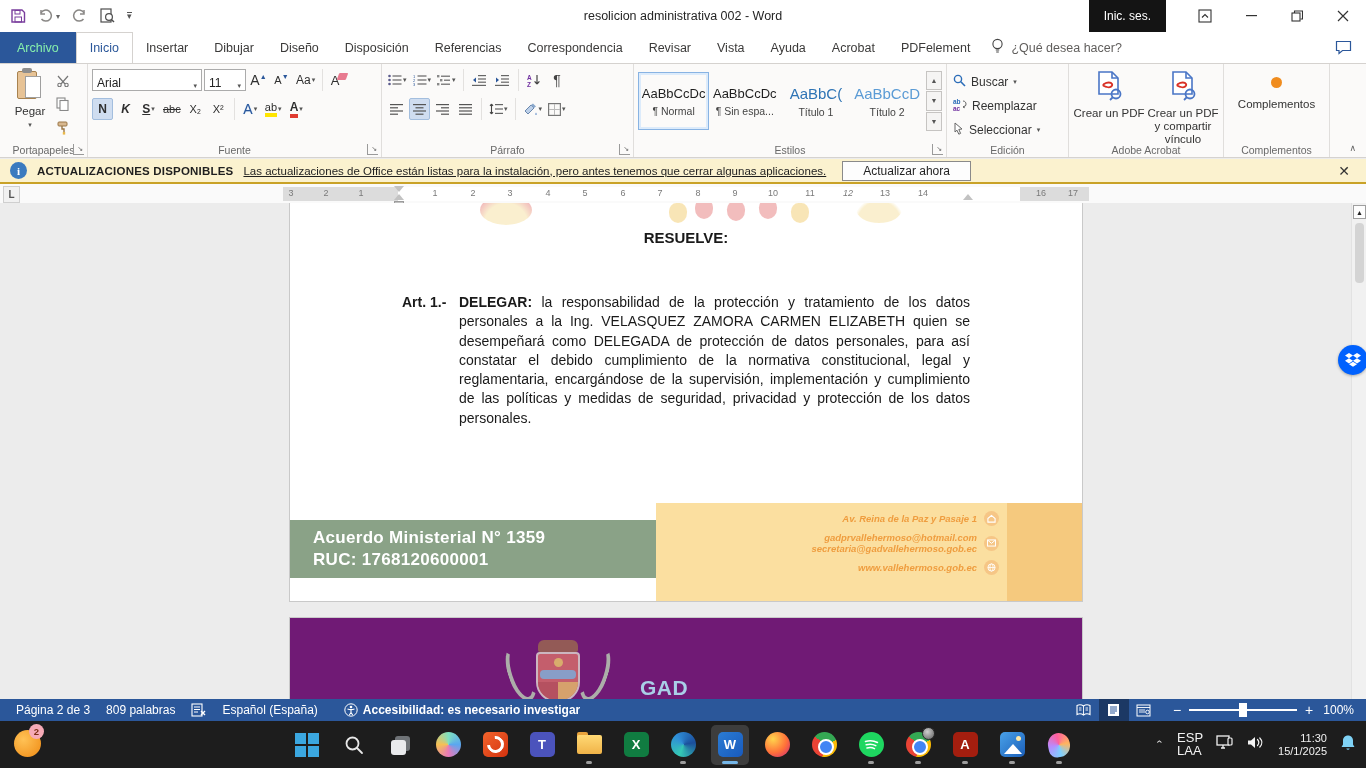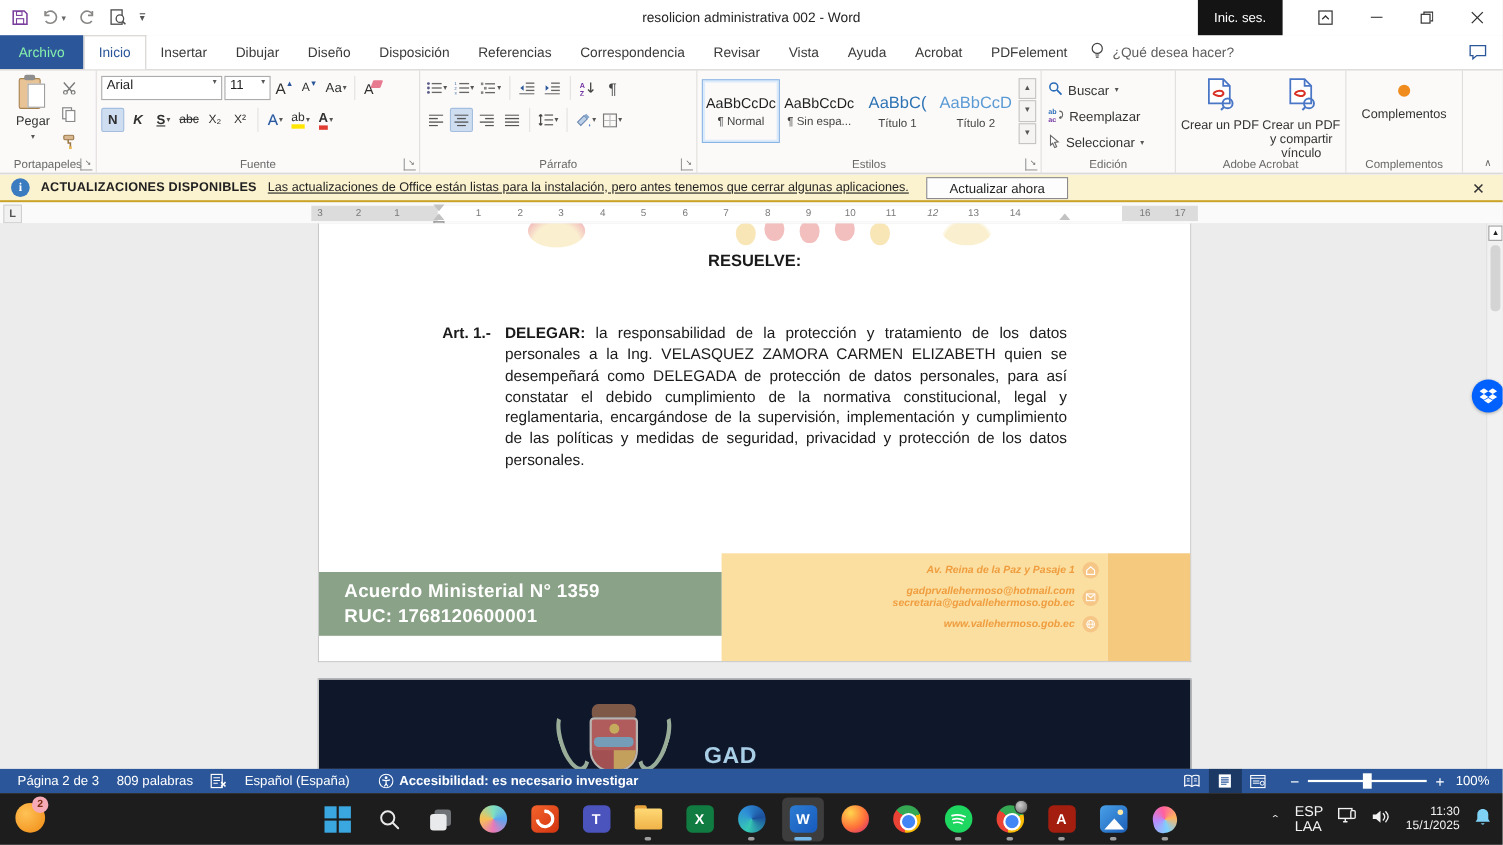--- a/index.html
+++ b/index.html
@@ -26,21 +26,21 @@
   
   #ribbon { position:absolute; top:63px; left:0; width:1366px; height:95px; background:#fbfaf9; border-top:1px solid #d5d2cf; border-bottom:1px solid #d5d2cf; display:flex; }
   .rgroup { position:relative; height:100%; border-right:1px solid #e0dedc; padding:3px 4px 16px 4px; }
   .glabel { position:absolute; bottom:1px; left:0; right:0; text-align:center; font-size:10.5px; color:#696969; }
   .launcher { position:absolute; right:3px; bottom:2px; width:11px; height:11px; border:1px solid #9a9a9a; border-top:none; border-right:none; font-size:7px; color:#666; text-align:right; line-height:9px; padding-right:1px; }
   .vline { width:1px; background:#e3e1df; align-self:stretch; margin:2px 3px; }
   .rrow { display:flex; align-items:center; height:26px; gap:2px; }
   .sbtn { min-width:21px; height:22px; display:flex; align-items:center; justify-content:center; font-size:12px; color:#2f2f2f; border-radius:2px; padding:0 2px; }
   .sbtn .mini-caret { font-size:7px; color:#555; margin-left:1px; }
   .sel { background:#cfddf0; border:1px solid #a3bede; }
-  .combo { height:22px; background:#fff; border:1px solid #ababab; display:flex; align-items:flex-start; font-size:12px; padding:0 4px; color:#222; }
+  .combo { height:22px; background:#fff; border:1px solid #ababab; display:flex; align-items:flex-end; font-size:12px; padding:0 4px; color:#222; }
   .combo .car { margin-left:auto; font-size:7px; color:#555; padding-left:4px; }
 
   .bigbtn { display:flex; flex-direction:column; align-items:center; justify-content:flex-start; padding-top:4px; width:52px; height:72px; font-size:11.5px; color:#333; text-align:center; line-height:13px; }
 
   
   .clip-ic { width:26px; height:30px; position:relative; margin-bottom:4px; }
   .clip-back { position:absolute; left:0; top:0; width:20px; height:28px; background:#e7c396; border:1px solid #a8824f; border-radius:2px; }
   .clip-top { position:absolute; left:5px; top:-3px; width:10px; height:5px; background:#8e8e8e; border-radius:2px; }
   .clip-page { position:absolute; left:8px; top:5px; width:16px; height:22px; background:#fff; border:1px solid #9f9f9f; }
 
@@ -75,21 +75,21 @@
   .ruler-white { position:absolute; left:115px; top:0; width:622px; height:14px; background:#fff; }
   .rnum { position:absolute; top:1px; font-size:9px; color:#7a7a7a; transform:translateX(-50%); }
   .ind-top { position:absolute; left:111px; top:-1px; width:0; height:0; border-left:5px solid transparent; border-right:5px solid transparent; border-top:6px solid #c2c2c2; }
   .ind-bot { position:absolute; left:111px; top:7px; width:0; height:0; border-left:5px solid transparent; border-right:5px solid transparent; border-bottom:6px solid #c2c2c2; }
   .ind-box { position:absolute; left:111px; top:14px; width:10px; height:4px; background:#c2c2c2; border:1px solid #9c9c9c; }
   .ind-right { position:absolute; left:680px; top:7px; width:0; height:0; border-left:5px solid transparent; border-right:5px solid transparent; border-bottom:6px solid #c2c2c2; }
 
   
   #canvas { position:absolute; top:203px; left:0; width:1366px; height:496px; background:#ececec; overflow:hidden; }
   #page1 { position:absolute; left:289px; top:0; width:794px; height:399px; background:#fff; border-left:1px solid #c9c9c9; border-right:1px solid #c9c9c9; border-bottom:1px solid #c9c9c9; overflow:hidden; }
-  #page2 { position:absolute; left:289px; top:414px; width:794px; height:82px; background:#0f172a; border:1px solid #c9c9c9; border-bottom:none; overflow:hidden; }
+  #page2 { position:absolute; left:289px; top:414px; width:794px; height:82px; background:#701a75; border:1px solid #c9c9c9; border-bottom:none; overflow:hidden; }
   .frag { position:absolute; opacity:.4; filter:blur(.6px); }
   .doc-heading { position:absolute; top:26px; left:0; width:100%; text-align:center; font-size:15px; font-weight:bold; color:#1a1a1a; }
   .article { position:absolute; left:112px; top:90px; width:570px; display:flex; font-size:14px; line-height:19.3px; color:#1a1a1a; }
   .art-label { width:57px; font-weight:bold; flex:none; }
   .art-body { width:511px; text-align:justify; }
 
   .f-green { position:absolute; left:0; top:317px; width:366px; height:58px; background:#8aa287; color:#fff; padding:7px 0 0 23px; }
   .f-green div { font-size:17px; font-weight:bold; line-height:22px; letter-spacing:.3px; }
   .f-orange { position:absolute; left:366px; top:300px; width:351px; height:99px; background:#fbdfa0; padding:8px 8px 0 0;font-style:italic; }
   .f-strip { position:absolute; left:717px; top:300px; width:77px; height:99px; background:#f5c97e; }

